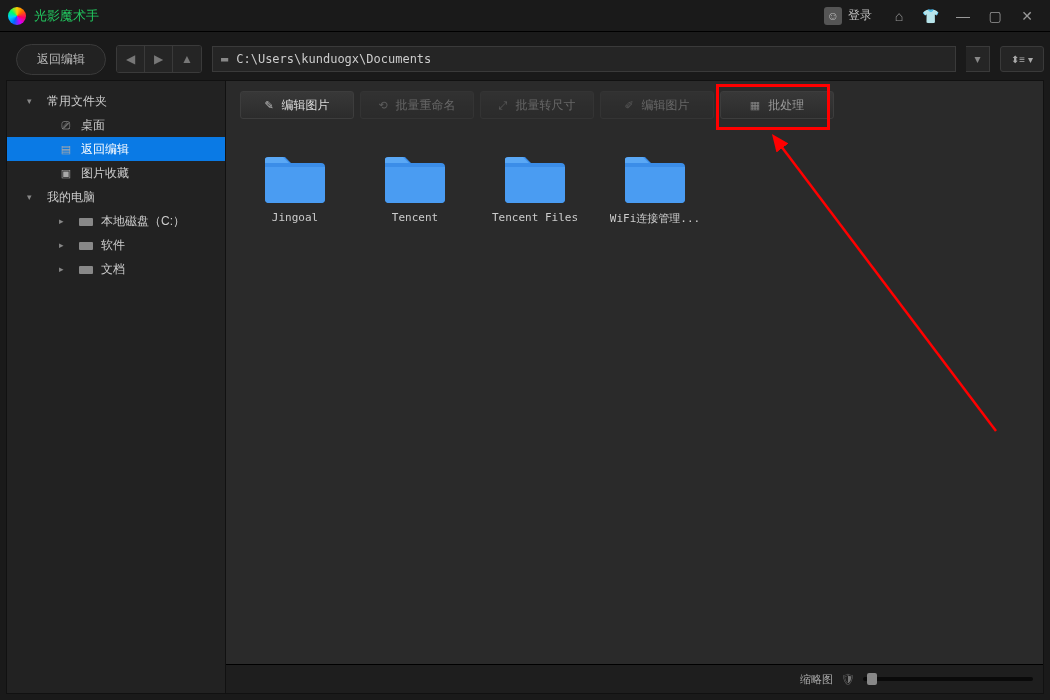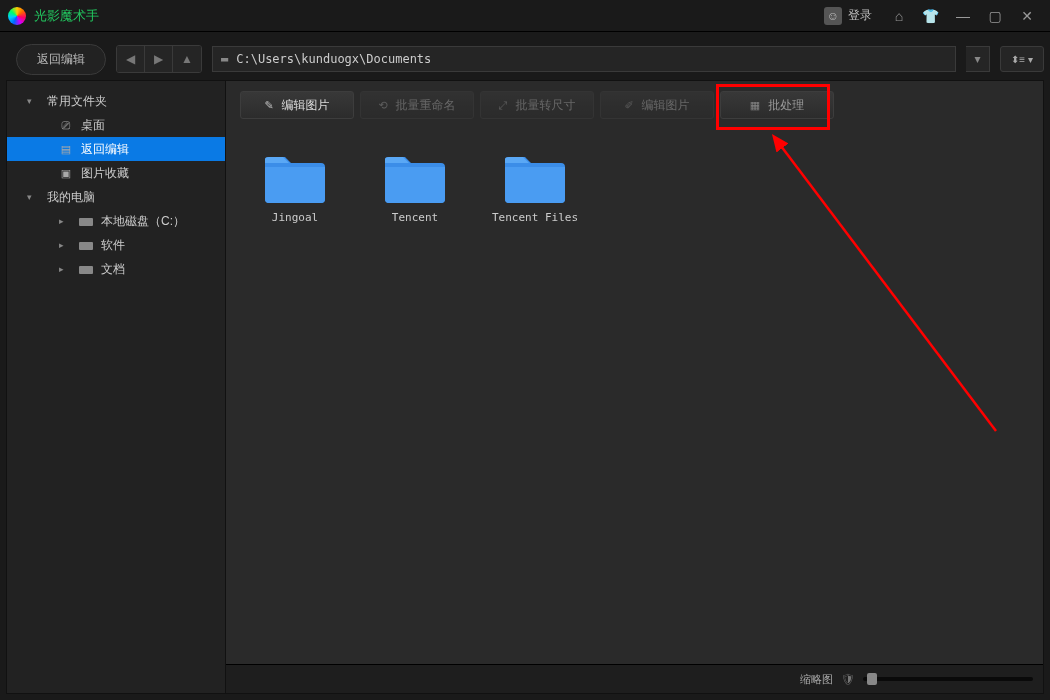--- a/index.html
+++ b/index.html
@@ -367,20 +367,28 @@
             <div class="file-label">Tencent</div>
           </div>
           <div class="file-item">
             <svg class="folder-svg" viewBox="0 0 72 56">
   <path d="M 6 12 L 6 50 Q 6 54 10 54 L 62 54 Q 66 54 66 50 L 66 18 Q 66 14 62 14 L 32 14 L 26 8 L 10 8 Q 6 8 6 12 Z" fill="#3b8de8"></path>
   <path d="M 6 18 L 66 18 L 66 50 Q 66 54 62 54 L 10 54 Q 6 54 6 50 Z" fill="#4a9cf2"></path>
   <path d="M 6 10 L 6 14 L 30 14 L 24 8 L 10 8 Q 6 8 6 10 Z" fill="#5aa8f5"></path>
 </svg>
             <div class="file-label">Tencent Files</div>
           </div>
+          <div class="file-item">
+            <svg class="folder-svg" viewBox="0 0 72 56">
+  <path d="M 6 12 L 6 50 Q 6 54 10 54 L 62 54 Q 66 54 66 50 L 66 18 Q 66 14 62 14 L 32 14 L 26 8 L 10 8 Q 6 8 6 12 Z" fill="#3b8de8"></path>
+  <path d="M 6 18 L 66 18 L 66 50 Q 66 54 62 54 L 10 54 Q 6 54 6 50 Z" fill="#4a9cf2"></path>
+  <path d="M 6 10 L 6 14 L 30 14 L 24 8 L 10 8 Q 6 8 6 10 Z" fill="#5aa8f5"></path>
+</svg>
+            <div class="file-label">WiFi连接管理...</div>
+          </div>
         </div>
 
       <div class="statusbar">
         <span>缩略图</span>
         <span style="color:#777;">🛡</span>
         <div class="slider">
           <div class="slider-thumb"></div>
         </div>
       </div>
 

